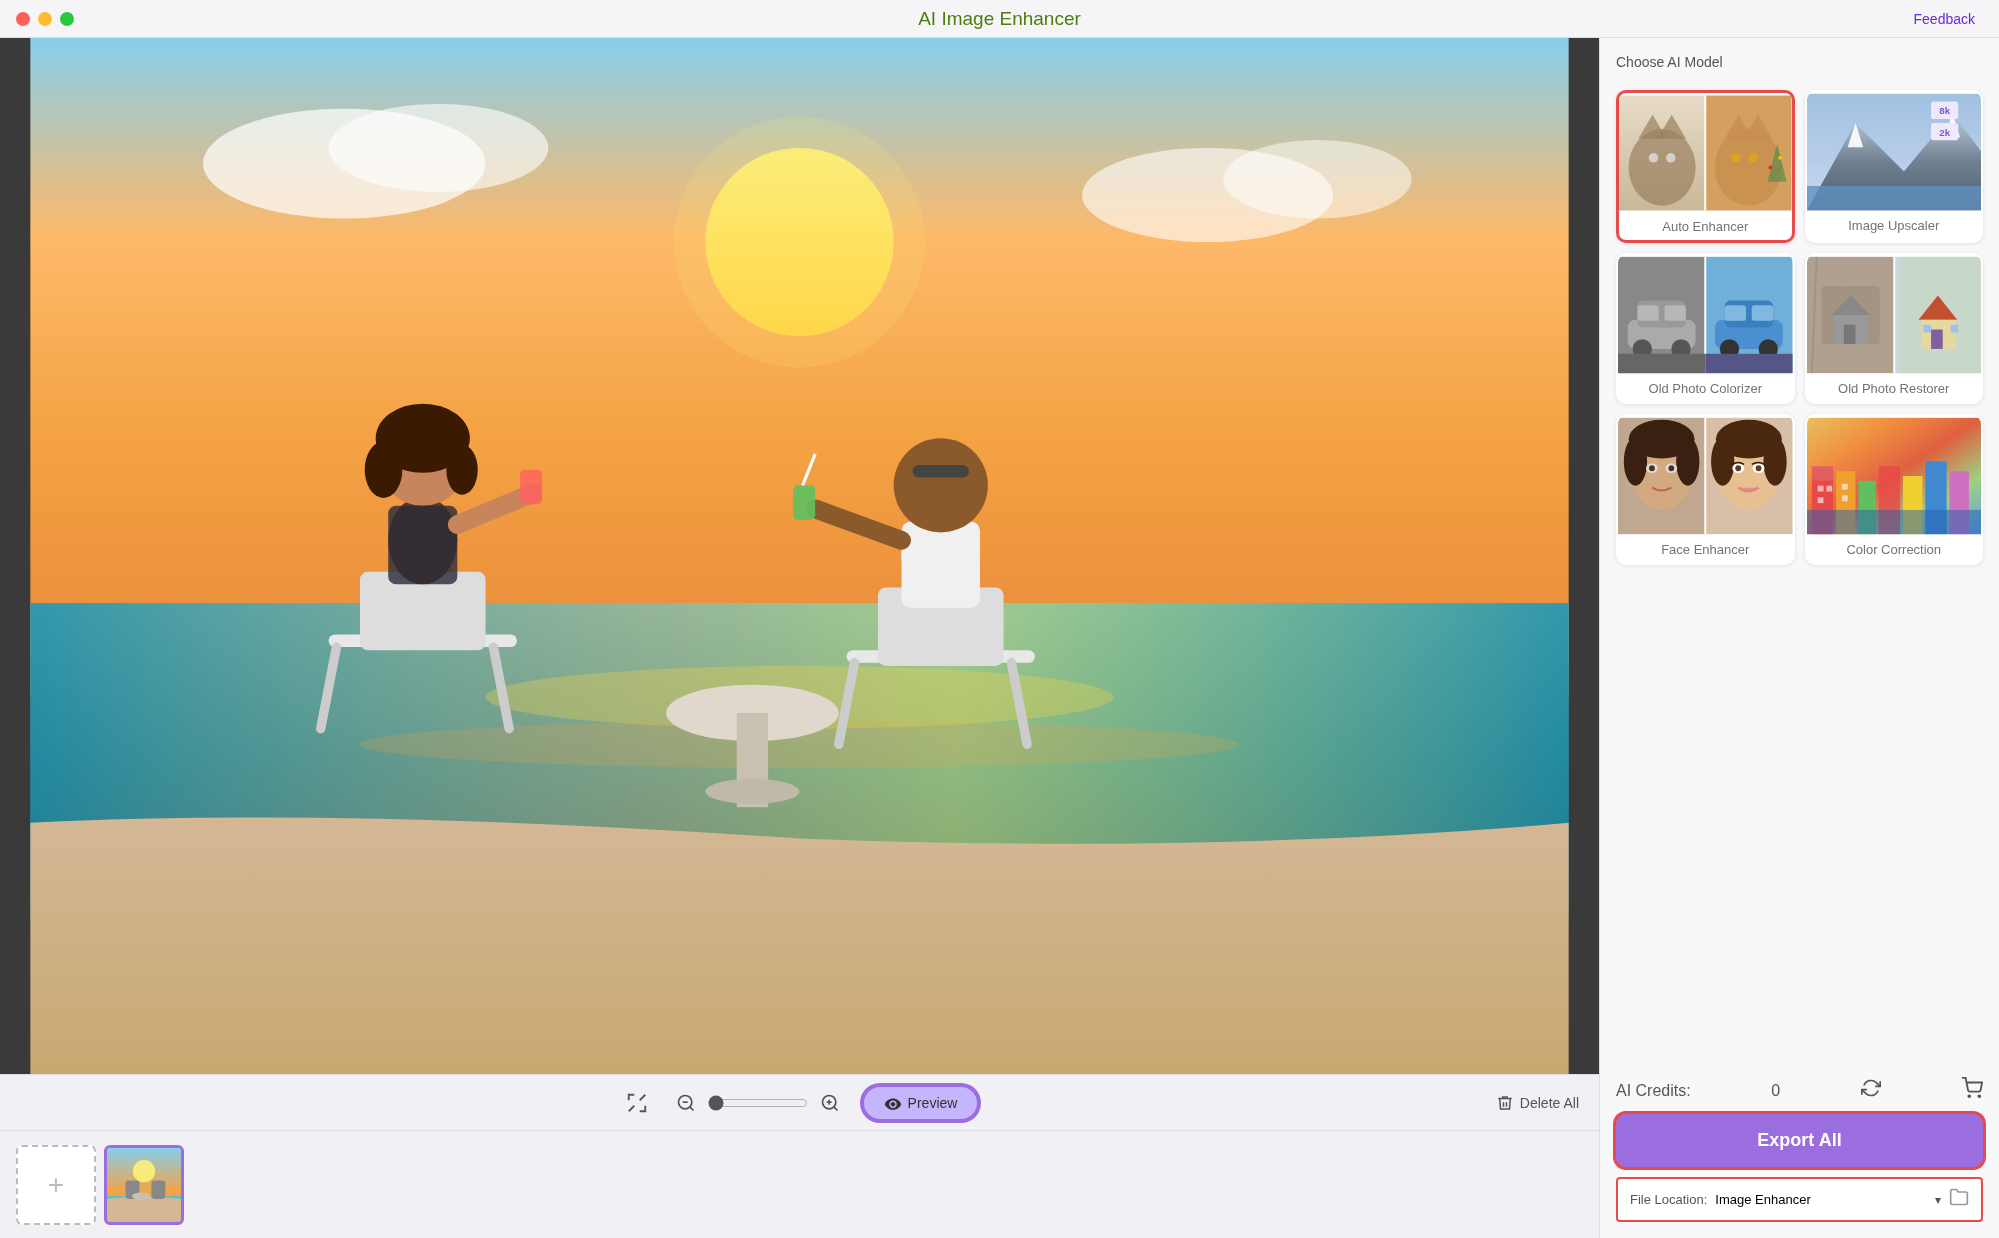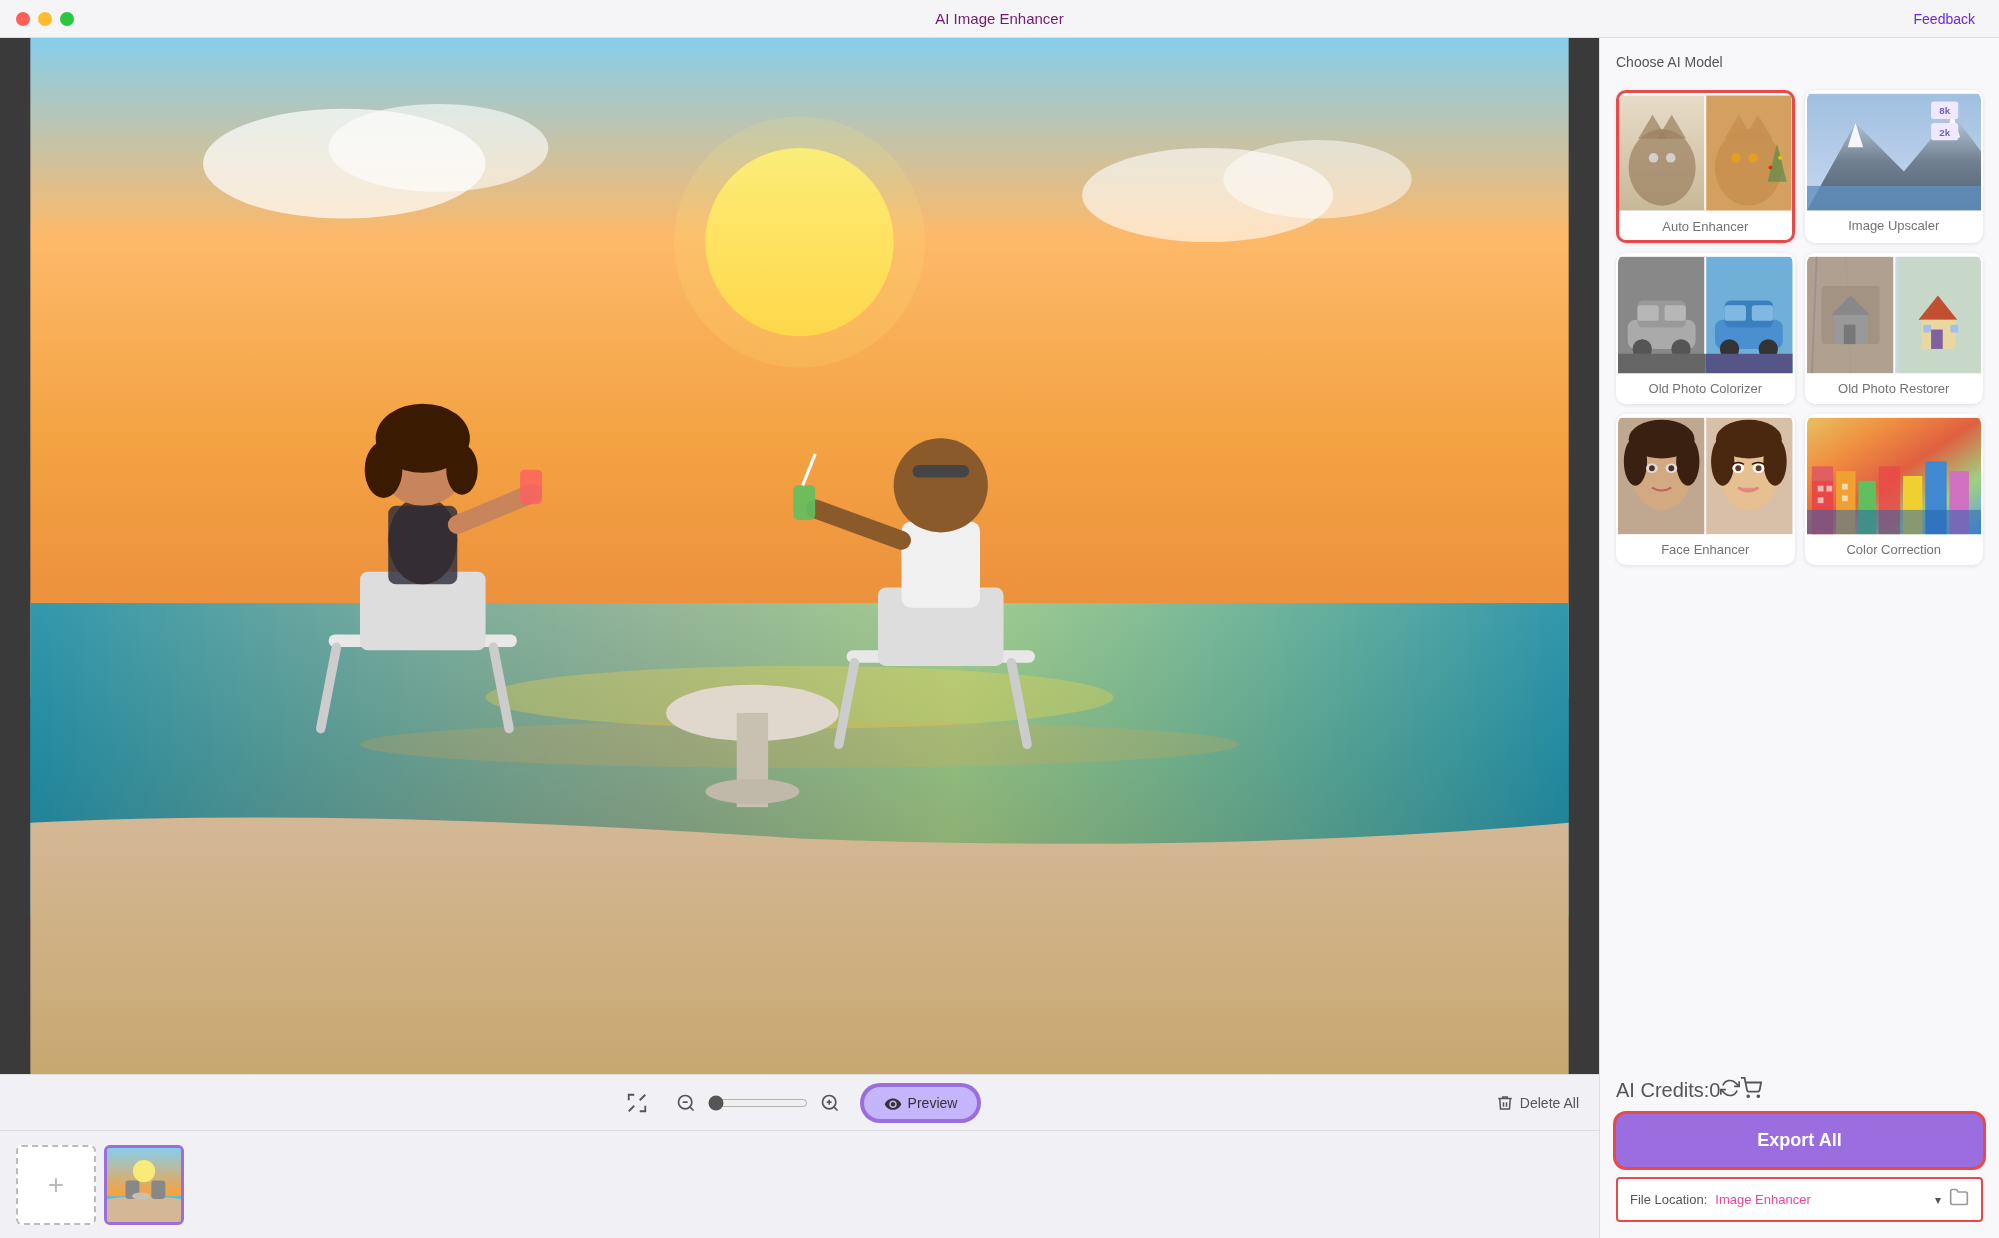--- a/index.html
+++ b/index.html
@@ -18,23 +18,23 @@
       background: #f5f5f7;
       height: 38px;
       display: flex;
       align-items: center;
       justify-content: center;
       position: relative;
       border-bottom: 1px solid #ddd;
       flex-shrink: 0;
     }
     .titlebar-title {
-      font-size: 15px;
+      font-size: 19px;
       font-weight: 500;
-      color: #701a75;
+      color: #4d7c0f;
     }
     .titlebar-feedback {
       position: absolute;
       right: 24px;
       color: #6d28d9;
       font-size: 14px;
       text-decoration: none;
       cursor: pointer;
     }
     .window-controls {
@@ -250,23 +250,23 @@
     .bottom-section {
       margin-top: auto;
       display: flex;
       flex-direction: column;
       gap: 10px;
     }
 
     .ai-credits {
       display: flex;
       align-items: center;
-      justify-content: flex-start;
+      justify-content: space-between;
       gap: 0;
-      font-size: 20px;
+      font-size: 16px;
       color: #555;
     }
     .credits-count {
       font-weight: 500;
     }
     .refresh-icon, .cart-icon {
       cursor: pointer;
       color: #555;
       font-size: 18px;
     }
@@ -296,21 +296,21 @@
     .file-location-label {
       font-size: 13px;
       color: #555;
       white-space: nowrap;
     }
     .file-location-select {
       flex: 1;
       border: none;
       background: none;
       font-size: 13px;
-      color: #ec4899;
+      color: #000000;
       cursor: pointer;
       outline: none;
       appearance: none;
       -webkit-appearance: none;
     }
     .folder-icon {
       font-size: 18px;
       color: #999;
       cursor: pointer;
     }

